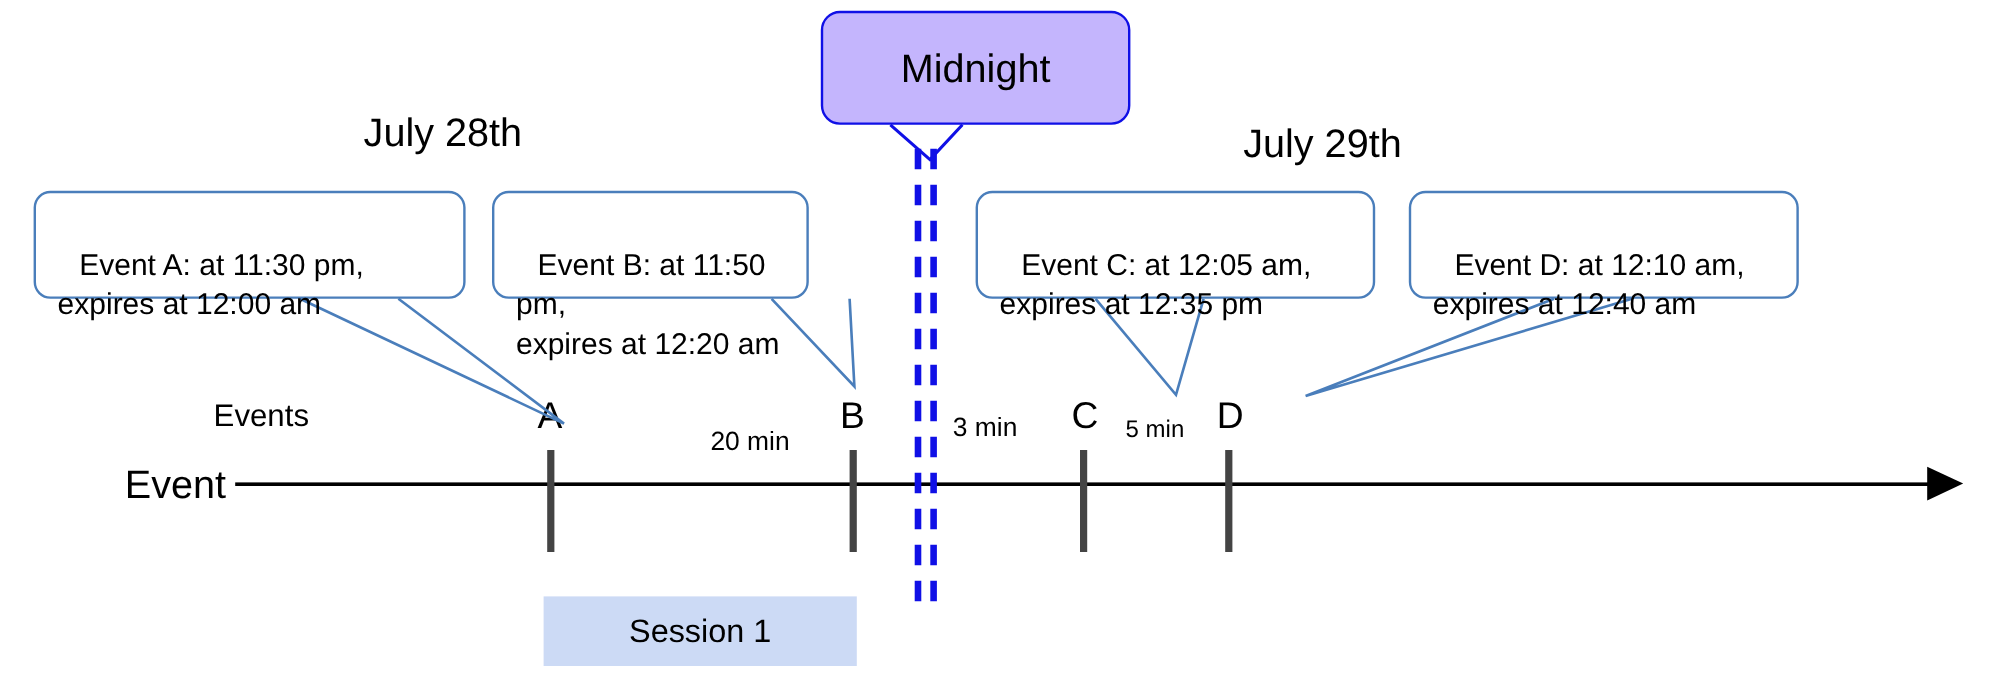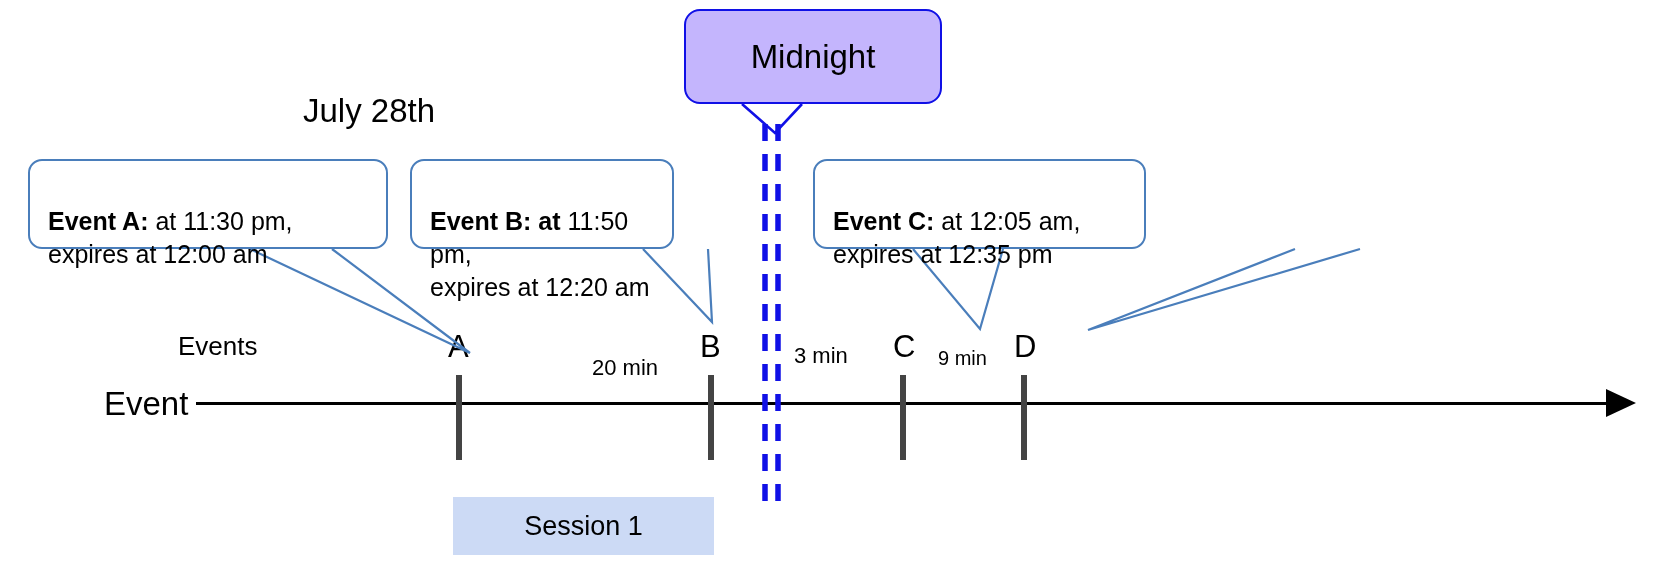--- a/index.html
+++ b/index.html
@@ -13,21 +13,21 @@
     border:2.2px solid #4a7ebb;
     border-radius:14px;
     background:#fff;
     color:#000;
     font-size:25px;
     line-height:1.32;
     padding:11px 16px 10px 18px;
     white-space:pre-line;
     z-index:6;
   }
-  .callout b{font-weight:bold;}
+  .callout b{font-weight:normal;margin-left:18px;}
 
   .midnight-box{
     position:absolute;
     box-sizing:border-box;
     border:2.6px solid #1010e6;
     border-radius:16px;
     background:#c4b5fd;
     color:#000;
     font-size:33px;
     display:flex;
@@ -68,36 +68,41 @@
 </head>
 <body>
 
 <div id="stage">
 
   <div class="midnight-box" style="left:684px;top:9px;width:258px;height:95px;">
     <span>Midnight</span>
   </div>
 
   <div class="lbl date-lbl" style="left:303px;top:92px;">July 28th</div>
+  <div class="lbl date-lbl" style="left:1036px;top:101px;">July 29th</div>
 
   <div class="callout" style="left:28px;top:159px;width:360px;height:90px;">
     <b>Event A:</b><span> at 11:30 pm,
 expires at 12:00 am</span>
   </div>
 
   <div class="callout" style="left:410px;top:159px;width:264px;height:90px;">
     <b>Event B: at</b><span> 11:50 pm,
 expires at 12:20 am</span>
   </div>
 
   <div class="callout" style="left:813px;top:159px;width:333px;height:90px;">
     <b>Event C:</b><span> at 12:05 am,
 expires at 12:35 pm</span>
   </div>
 
+  <div class="callout" style="left:1174px;top:159px;width:325px;height:90px;">
+    <b>Event D:</b><span>  at 12:10 am,
+expires at 12:40 am</span>
+  </div>
 
   <svg class="vec" viewBox="0 0 1668 578">
 
     <polyline points="742,104 775,133 802,104" fill="none" stroke="#1010e6" stroke-width="2.6"></polyline>
 
     <line x1="765" y1="124" x2="765" y2="505" stroke="#1010e6" stroke-width="5.5" stroke-dasharray="17,13"></line>
     <line x1="778" y1="124" x2="778" y2="505" stroke="#1010e6" stroke-width="5.5" stroke-dasharray="17,13"></line>
 
     <polyline points="250,249 470,353 332,249" fill="none" stroke="#4a7ebb" stroke-width="2.2" stroke-linejoin="miter"></polyline>
 
@@ -120,19 +125,19 @@
   <div class="lbl ev-letter" style="left:893px;top:329px;">C</div>
   <div class="lbl ev-letter" style="left:1014px;top:329px;">D</div>
 
   <div class="tick" style="left:456px;top:375px;height:85px;"></div>
   <div class="tick" style="left:708px;top:375px;height:85px;"></div>
   <div class="tick" style="left:900px;top:375px;height:85px;"></div>
   <div class="tick" style="left:1021px;top:375px;height:85px;"></div>
 
   <div class="lbl gap-lbl" style="left:592px;top:343px;margin-top:12px;">20 min</div>
   <div class="lbl gap-lbl" style="left:794px;top:343px;">3 min</div>
-  <div class="lbl gap-lbl-sm" style="left:938px;top:347px;">9 min</div>
+  <div class="lbl gap-lbl-sm" style="left:938px;top:347px;">5 min</div>
 
   <div class="session" style="left:453px;top:470px;width:261px;height:58px;">
     <span>Session 1</span>
   </div>
 
 </div>
 
 </body></html>

